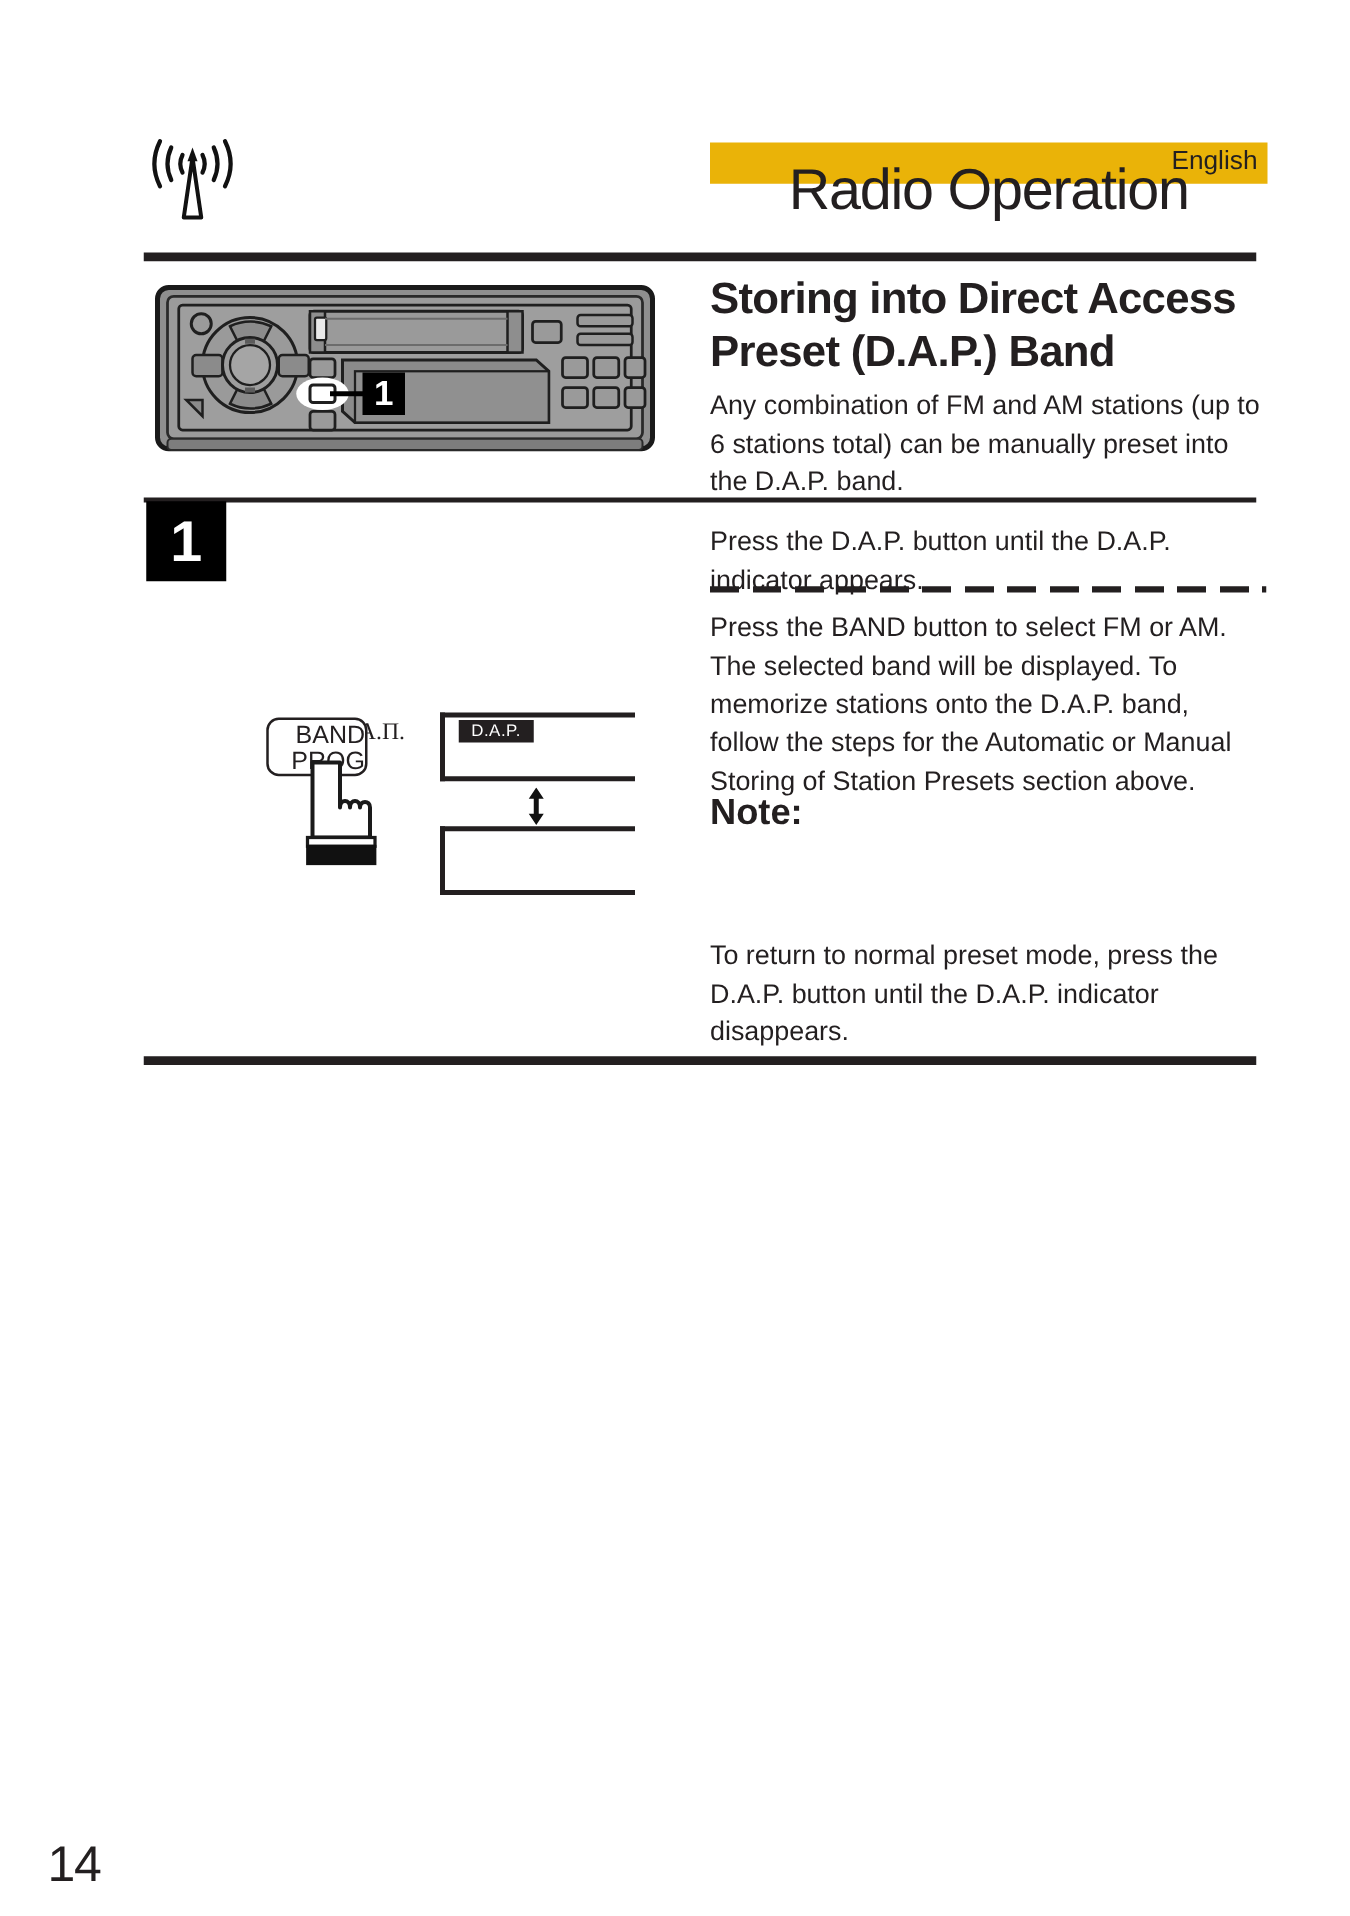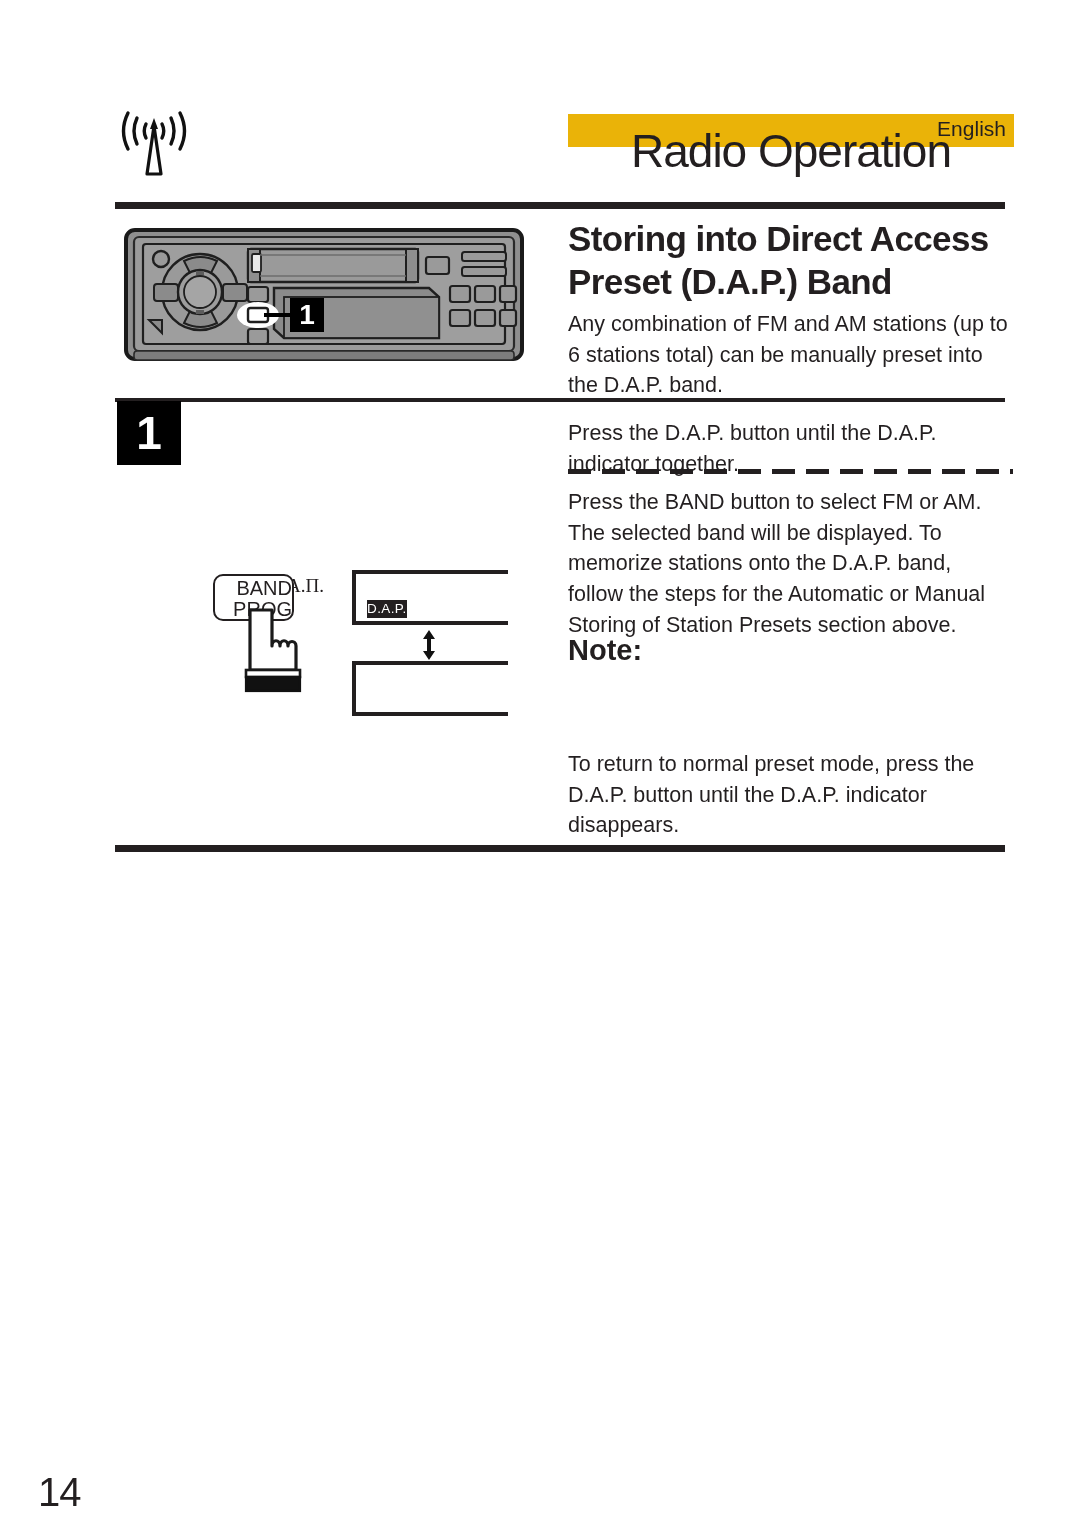--- a/index.html
+++ b/index.html
@@ -193,26 +193,26 @@
     border-bottom: 4px solid #231f20;
     border-right: none;
     background: #ffffff;
   }
   #lcd-box-top    { top: 570px; }
   #lcd-box-bottom { top: 661px; }
 
   #dap-indicator {
     position: absolute;
     left: 11px;
-    top: 26px;
+    top: 2px;
     background: #231f20;
     color: #ffffff;
     font-size: 13.5px;
     line-height: 18px;
-    padding: 0 0;
+    padding: 0 10px;
     letter-spacing: 0.4px;
     font-family: "Liberation Sans", sans-serif;
   }
 
   #lcd-arrow {
     position: absolute;
     left: 419px;
     top: 630px;
     width: 20px;
     height: 30px;
@@ -253,21 +253,21 @@
 <div id="page-title">Radio Operation</div>
 
 <div class="hrule" id="rule-top"></div>
 <div class="hrule" id="rule-mid"></div>
 <div id="dashed-sep"></div>
 <div class="hrule" id="rule-bottom"></div>
 
 <div id="section-heading">Storing into Direct Access Preset (D.A.P.) Band</div>
 
 <div class="body-par" id="par-intro">Any combination of FM and AM stations (up to 6 stations total) can be manually preset into the D.A.P. band.</div>
-<div class="body-par" id="par-step1">Press the D.A.P. button until the D.A.P. indicator together.</div>
+<div class="body-par" id="par-step1">Press the D.A.P. button until the D.A.P. indicator appears.</div>
 <div class="body-par" id="par-step2">Press the BAND button to select FM or AM. The selected band will be displayed. To memorize stations onto the D.A.P. band, follow the steps for the Automatic or Manual Storing of Station Presets section above.</div>
 
 <div id="note-block">
   <span id="note-label">Note:</span>
 </div>
 
 <div class="body-par" id="par-return">To return to normal preset mode, press the D.A.P. button until the D.A.P. indicator disappears.</div>
 
 <div id="step-badge">1</div>
 

